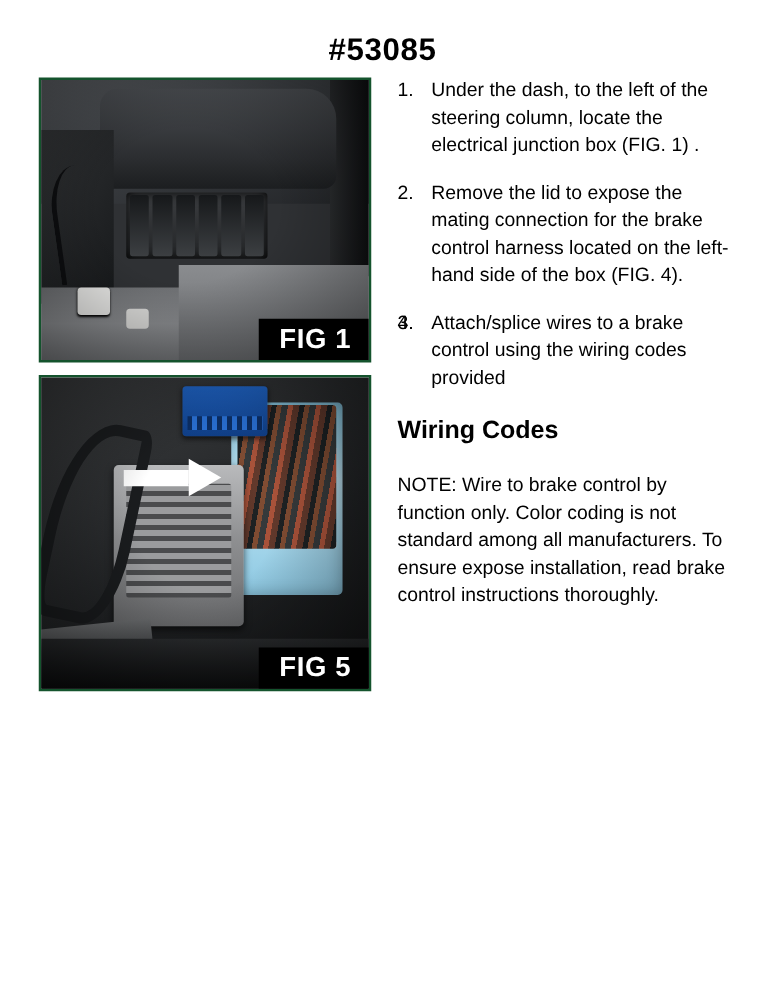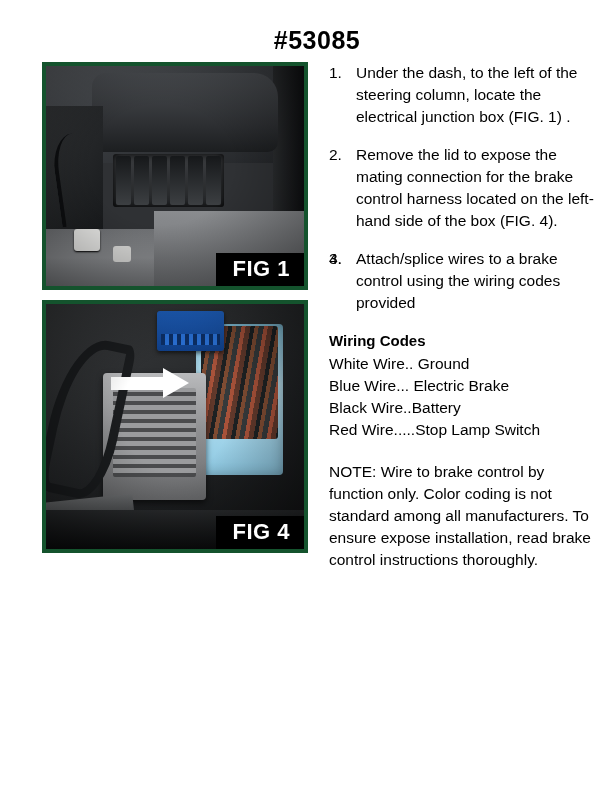--- a/index.html
+++ b/index.html
@@ -12,21 +12,20 @@
     height: 792px;
     position: relative;
     font-family: "Liberation Sans", sans-serif;
     color: #000000;
     overflow: hidden;
   }
   .page {
     position: relative;
     width: 536px;
     height: 792px;
-    margin-left: 11px;
   }
   
   .doc-title {
     position: absolute;
     top: 26px;
     left: 0;
     width: 612px;
     text-align: center;
     font-size: 25px;
     font-weight: bold;
@@ -36,21 +35,21 @@
   .figures {
     position: absolute;
     left: 31px;
     top: 62px;
     width: 266px;
   }
   .figure {
     position: relative;
     width: 266px;
     margin-bottom: 10px;
-    border: 4px solid #14532d;
+    border: 2px solid #14532d;
     box-sizing: border-box;
     overflow: hidden;
   }
   .figure.fig1 { height: 228px; }
   .figure.fig2 { height: 253px; }
 
   .fig-caption {
     position: absolute;
     right: 0;
     bottom: 0;
@@ -268,21 +267,21 @@
     position: relative;
     padding-left: 27px;
     margin-bottom: 16px;
   }
   ol.steps li .num {
     position: absolute;
     left: 0;
     top: 0;
   }
   .section-head {
-    font-size: 15px;
+    font-size: 20px;
     font-weight: bold;
     margin-top: 14px;
     margin-bottom: 2px;
   }
   .codes div {
     margin: 0;
     line-height: 1.42;
   }
   .note {
     margin-top: 20px;
@@ -336,21 +335,21 @@
           </div>
         <div class="p2-hose"></div>
         <div class="p2-bracket"></div>
         <div class="p2-floor"></div>
         <div class="p2-arrow">
           <div class="shaft"></div>
           <div class="head"></div>
         </div>
         <div class="p2-shadow"></div>
       </div>
-      <div class="fig-caption">FIG 4</div>
+      <div class="fig-caption">FIG 5</div>
     </div>
 
   </div>
 
   <div class="instructions">
 
     <ol class="steps">
       <li>
         <span class="num">1.</span>
         <span>Under the dash, to the left of the steering column, locate the electrical junction box (FIG. 1) .</span>
@@ -363,24 +362,18 @@
         <span class="num">3.</span>
       </li>
       <li>
         <span class="num">4.</span>
         <span>Attach/splice wires to a brake control using the wiring codes provided</span>
       </li>
     </ol>
 
     <div class="section-head">Wiring Codes</div>
 
-    <div class="codes">
-      <div>White Wire.. Ground</div>
-      <div>Blue Wire... Electric Brake</div>
-      <div>Black Wire..Battery</div>
-      <div>Red Wire.....Stop Lamp Switch</div>
-    </div>
 
     <div class="note">NOTE: Wire to brake control by function only. Color coding is not standard among all manufacturers. To ensure expose installation, read brake control instructions thoroughly.</div>
 
   </div>
 
 </div>
 
 </body></html>

